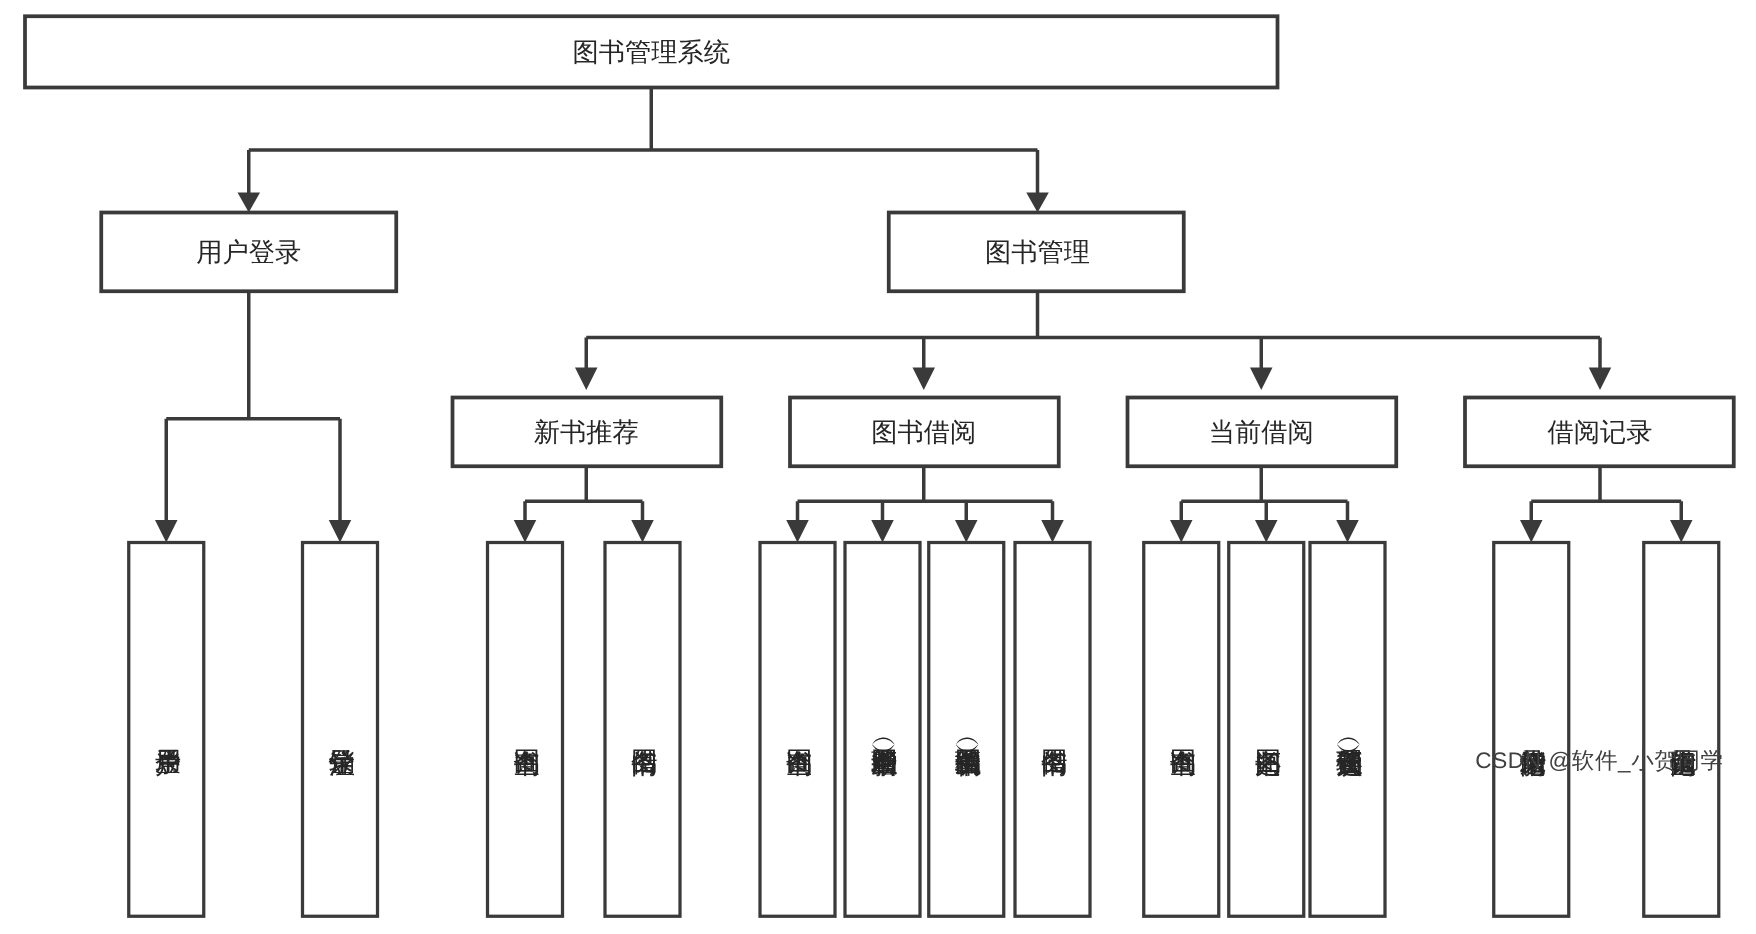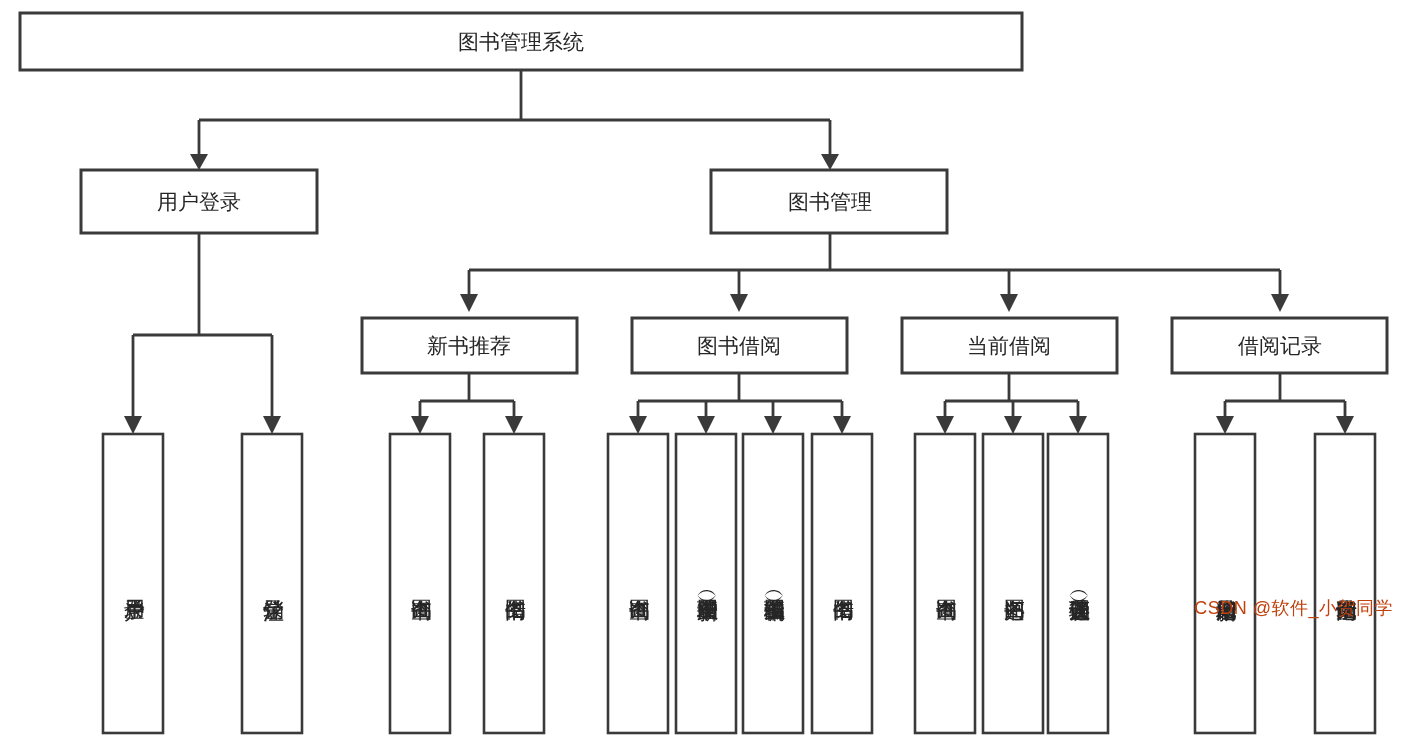--- a/index.html
+++ b/index.html
@@ -54,25 +54,25 @@
   .node-label-vertical {
     font-family: "Liberation Sans", "DejaVu Sans", sans-serif;
     font-size: 21px;
     fill: #262626;
     text-anchor: middle;
     writing-mode: vertical-rl;
     dominant-baseline: middle;
   }
   .watermark {
     position: absolute;
-    right: 12px;
+    right: 26px;
     bottom: 6px;
     font-family: "Liberation Sans", "DejaVu Sans", sans-serif;
     font-size: 18px;
-    color: #c2410c;
+    color: #404040;
     letter-spacing: 0.5px;
     white-space: nowrap;
     pointer-events: none;
     margin-left: 20px;
   }
 </style>
 </head>
 <body>
 
 <div id="diagram-root">

